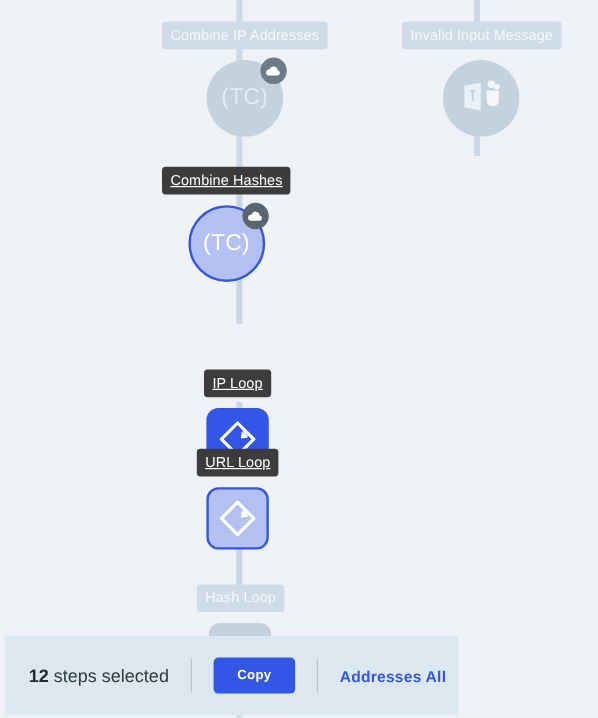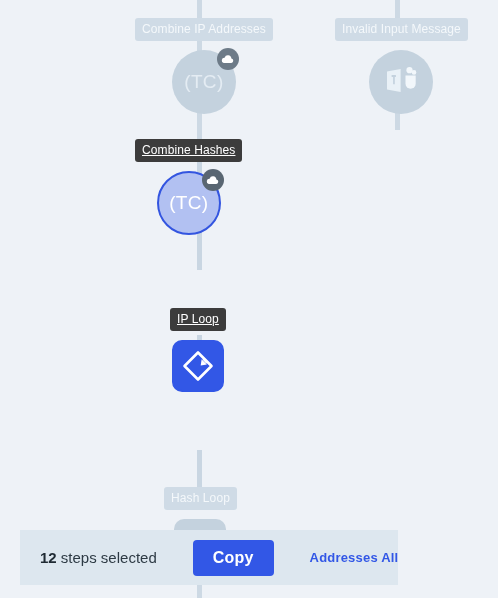--- a/index.html
+++ b/index.html
@@ -123,24 +123,24 @@
     background: #c4d2de;
     border: 2px solid transparent;
   }
   .square svg { display: block; }
 
   .teams-glyph { display:block; }
 
   
   #action-bar {
     position: absolute;
-    left: 20px;
+    left: 4px;
     top: 530px;
     width: 378px;
-    height: 55px;
+    height: 66px;
     background: #dde7ef;
     display: flex;
     align-items: center;
     box-sizing: border-box;
     padding: 0 0 0 20px;
   }
   #selection-count {
     font-size: 15px;
     color: #2d3a44;
     white-space: nowrap;
@@ -151,21 +151,21 @@
   }
   .bar-divider {
     width: 1px;
     height: 28px;
     background: #b7c6d3;
     margin: 0 18px;
   }
   #copy-button {
     background: #3257e6;
     color: #ffffff;
-    font-size: 16px;
+    font-size: 11px;
     font-weight: bold;
     border: none;
     border-radius: 4px;
     padding: 9px 20px;
     cursor: pointer;
     font-family: "Liberation Sans", sans-serif;
     letter-spacing: 0.2px;
   }
   #deselect-all {
     color: #3257e6;
@@ -234,20 +234,32 @@
       <span>
         <svg width="36" height="36" viewBox="0 0 36 36" aria-hidden="true">
           <path d="M18 4.5 31.5 18 18 31.5 4.5 18z" fill="none" stroke="#ffffff" stroke-width="2.6" stroke-linejoin="round"></path>
           <path d="M24 11.4l2.6 2.6" fill="none" stroke="#ffffff" stroke-width="2.6" stroke-linecap="round"></path>
           <path d="M21.6 11.2l5.3 5.3-6.2 1z" fill="#ffffff"></path>
         </svg>
       </span>
     </div>
   </div>
 
+  <div class="node" style="left:164px; top:374px;">
+    <div class="label active">URL Loop</div>
+    <div class="square light" style="margin-top:9px;">
+      <span>
+        <svg width="36" height="36" viewBox="0 0 36 36" aria-hidden="true">
+          <path d="M18 4.5 31.5 18 18 31.5 4.5 18z" fill="none" stroke="#ffffff" stroke-width="2.6" stroke-linejoin="round"></path>
+          <path d="M24 11.4l2.6 2.6" fill="none" stroke="#ffffff" stroke-width="2.6" stroke-linecap="round"></path>
+          <path d="M21.6 11.2l5.3 5.3-6.2 1z" fill="#ffffff"></path>
+        </svg>
+      </span>
+    </div>
+  </div>
 
   <div class="node" style="left:164px; top:487px;">
     <div class="label dim">Hash Loop</div>
     <div class="square dim" style="margin-top:9px;">
       <span>
         <svg width="36" height="36" viewBox="0 0 36 36" aria-hidden="true">
           <path d="M18 4.5 31.5 18 18 31.5 4.5 18z" fill="none" stroke="#ffffff" stroke-width="2.6" stroke-linejoin="round"></path>
           <path d="M24 11.4l2.6 2.6" fill="none" stroke="#ffffff" stroke-width="2.6" stroke-linecap="round"></path>
           <path d="M21.6 11.2l5.3 5.3-6.2 1z" fill="#ffffff"></path>
         </svg>

